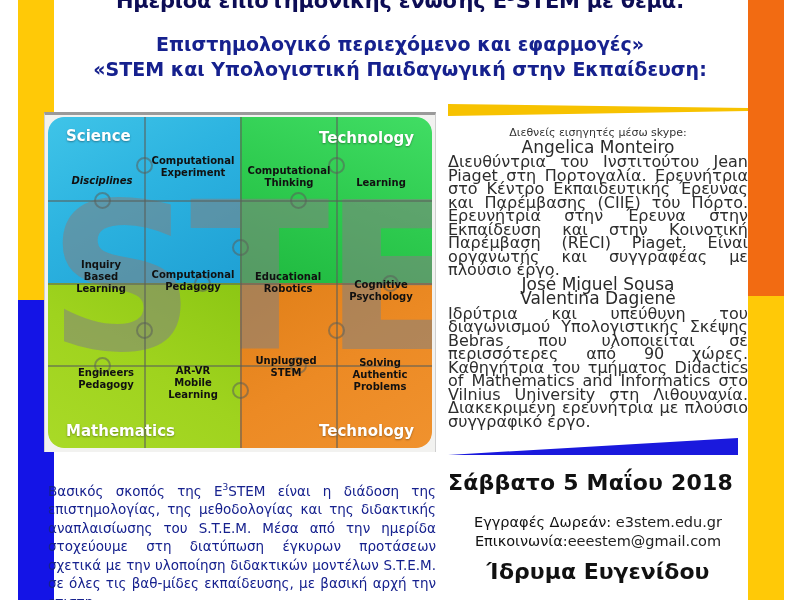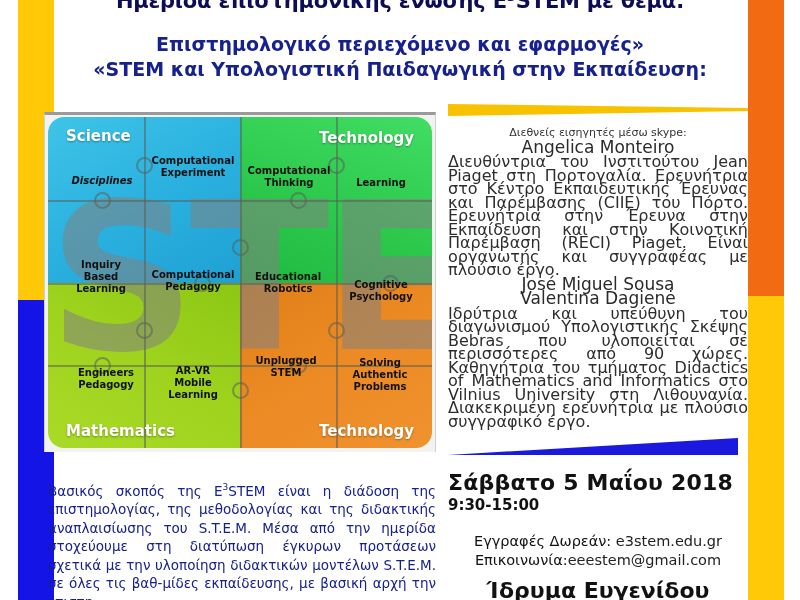--- a/index.html
+++ b/index.html
@@ -202,21 +202,20 @@
       <div class="speaker-bio">Ιδρύτρια και υπεύθυνη του διαγωνισμού Υπολογιστικής Σκέψης Bebras που υλοποιείται σε περισσότερες από 90 χώρες. Καθηγήτρια του τμήματος Didactics of Mathematics and Informatics στο Vilnius University στη Λιθουνανία. Διακεκριμένη ερευνήτρια με πλούσιο συγγραφικό έργο.</div>
     </div>
   </div>
 
   <svg class="wedge" width="300" height="22" viewBox="0 0 300 22" preserveAspectRatio="none" style="margin-top:8px">
     <polygon points="0,19 290,2 290,19" fill="#1a19dd"></polygon>
   </svg>
 
   <div id="date-block">
     <div class="date-main">Σάββατο 5 Μαΐου 2018</div>
-    <div class="date-time">9:30-15:00</div>
   </div>
 
   <div id="contact-block">
     <div>
       <span class="contact-key">Εγγραφές Δωρεάν:</span>
       <span class="contact-val">e3stem.edu.gr</span>
     </div>
     <div>
       <span class="contact-key">Επικοινωνία:</span><span class="contact-val">eeestem@gmail.com</span>
     </div>

